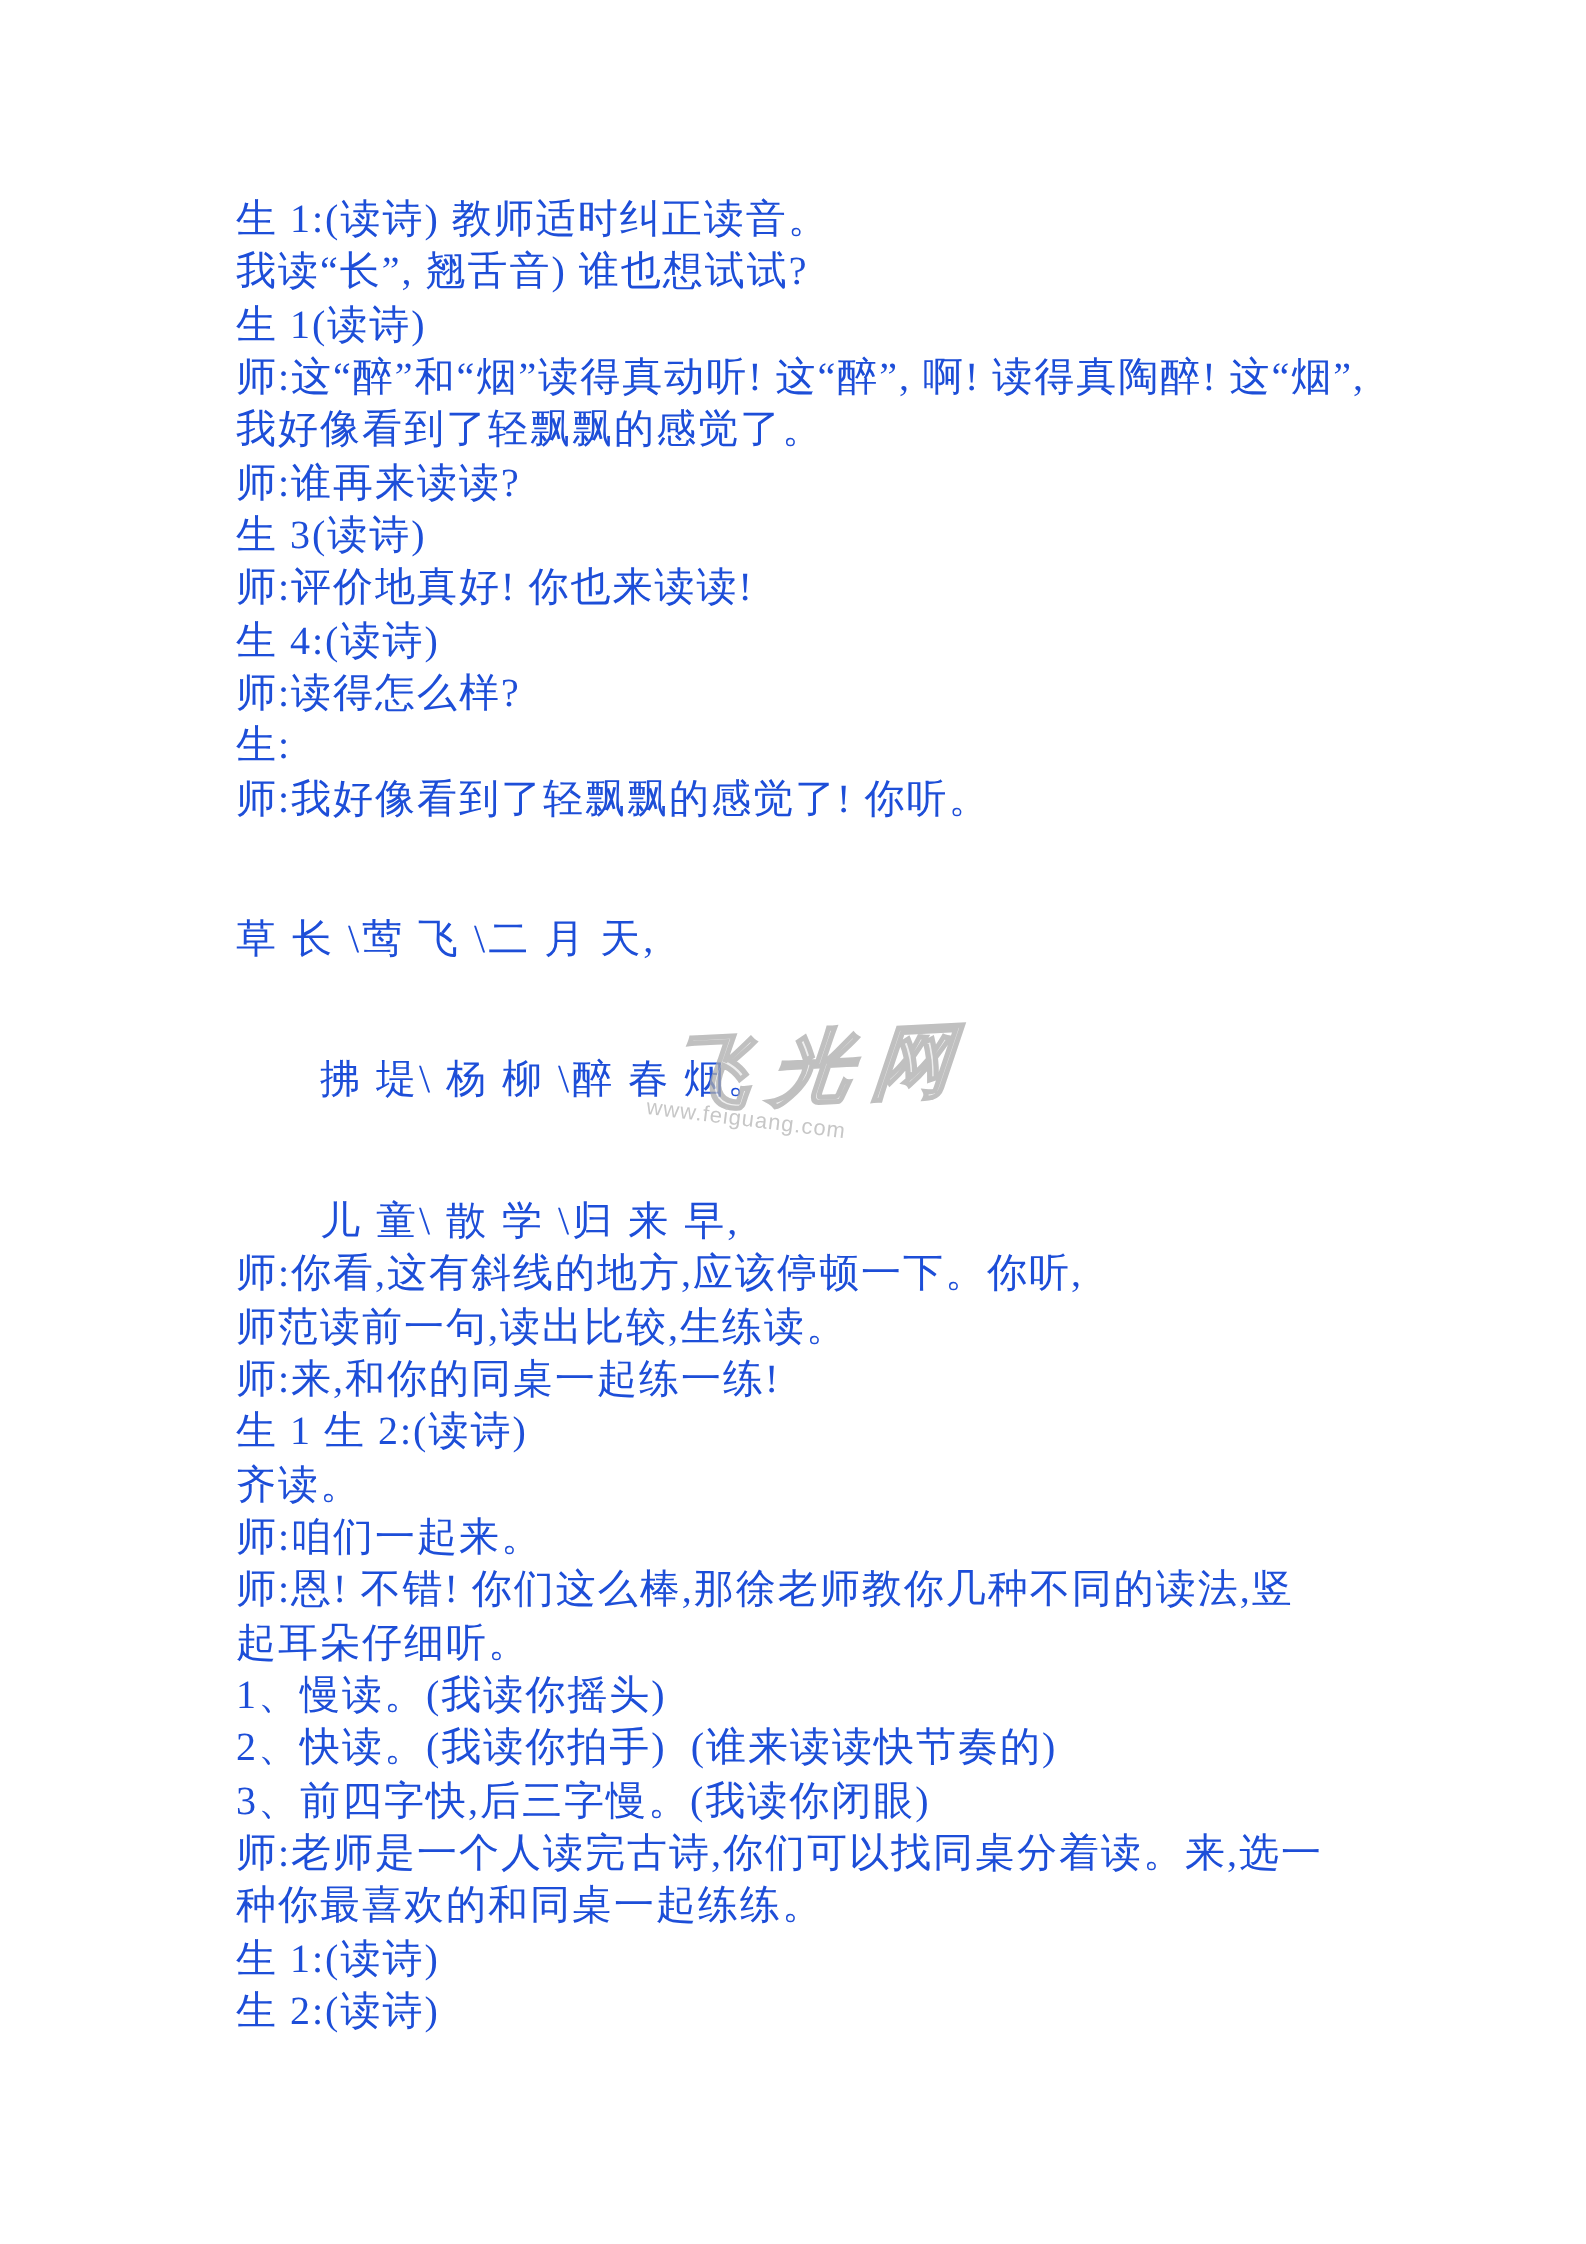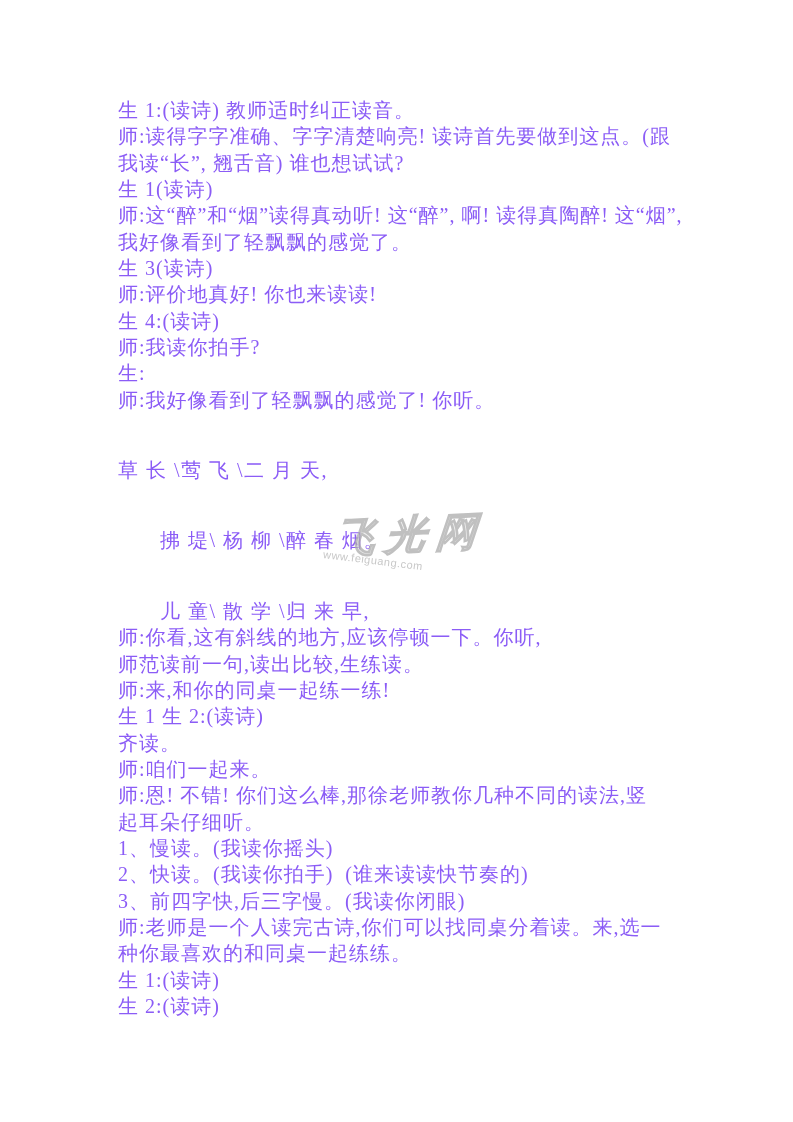--- a/index.html
+++ b/index.html
@@ -13,21 +13,21 @@
     height: 1122px;
     background: #ffffff;
     overflow: hidden;
     font-family: "Liberation Serif", "DejaVu Serif", serif;
   }
   .content {
     position: absolute;
     left: 118px;
     top: 97px;
     width: 580px;
-    color: #8b5cf6;
+    color: #1d4ed8;
     font-size: 20px;
   }
   .line {
     height: 26.35px;
     line-height: 26.35px;
     letter-spacing: 1px;
     white-space: pre;
   }
   .line.indent {
     padding-left: 42px;
@@ -65,29 +65,29 @@
     margin-left: -12px;
     white-space: pre;
   }
 </style>
 </head>
 <body>
 
 <div class="page">
   <div class="content">
     <div class="line">生 1:(读诗) 教师适时纠正读音。</div>
-    <div class="line">师:读得字字准确、字字清楚响亮! 读诗首先要做到这点。(跟</div>
     <div class="line">我读“长”, 翘舌音) 谁也想试试?</div>
     <div class="line">生 1(读诗)</div>
     <div class="line">师:这“醉”和“烟”读得真动听! 这“醉”, 啊! 读得真陶醉! 这“烟”,</div>
     <div class="line">我好像看到了轻飘飘的感觉了。</div>
+    <div class="line">师:谁再来读读?</div>
     <div class="line">生 3(读诗)</div>
     <div class="line">师:评价地真好! 你也来读读!</div>
     <div class="line">生 4:(读诗)</div>
-    <div class="line">师:我读你拍手?</div>
+    <div class="line">师:读得怎么样?</div>
     <div class="line">生:</div>
     <div class="line">师:我好像看到了轻飘飘的感觉了! 你听。</div>
     <div class="line poem">草 长 \莺 飞 \二 月 天,</div>
     <div class="line poem indent">拂 堤\ 杨 柳 \醉 春 烟。</div>
     <div class="line poem indent">儿 童\ 散 学 \归 来 早,</div>
     <div class="line">师:你看,这有斜线的地方,应该停顿一下。你听,</div>
     <div class="line">师范读前一句,读出比较,生练读。</div>
     <div class="line">师:来,和你的同桌一起练一练!</div>
     <div class="line">生 1 生 2:(读诗)</div>
     <div class="line">齐读。</div>

